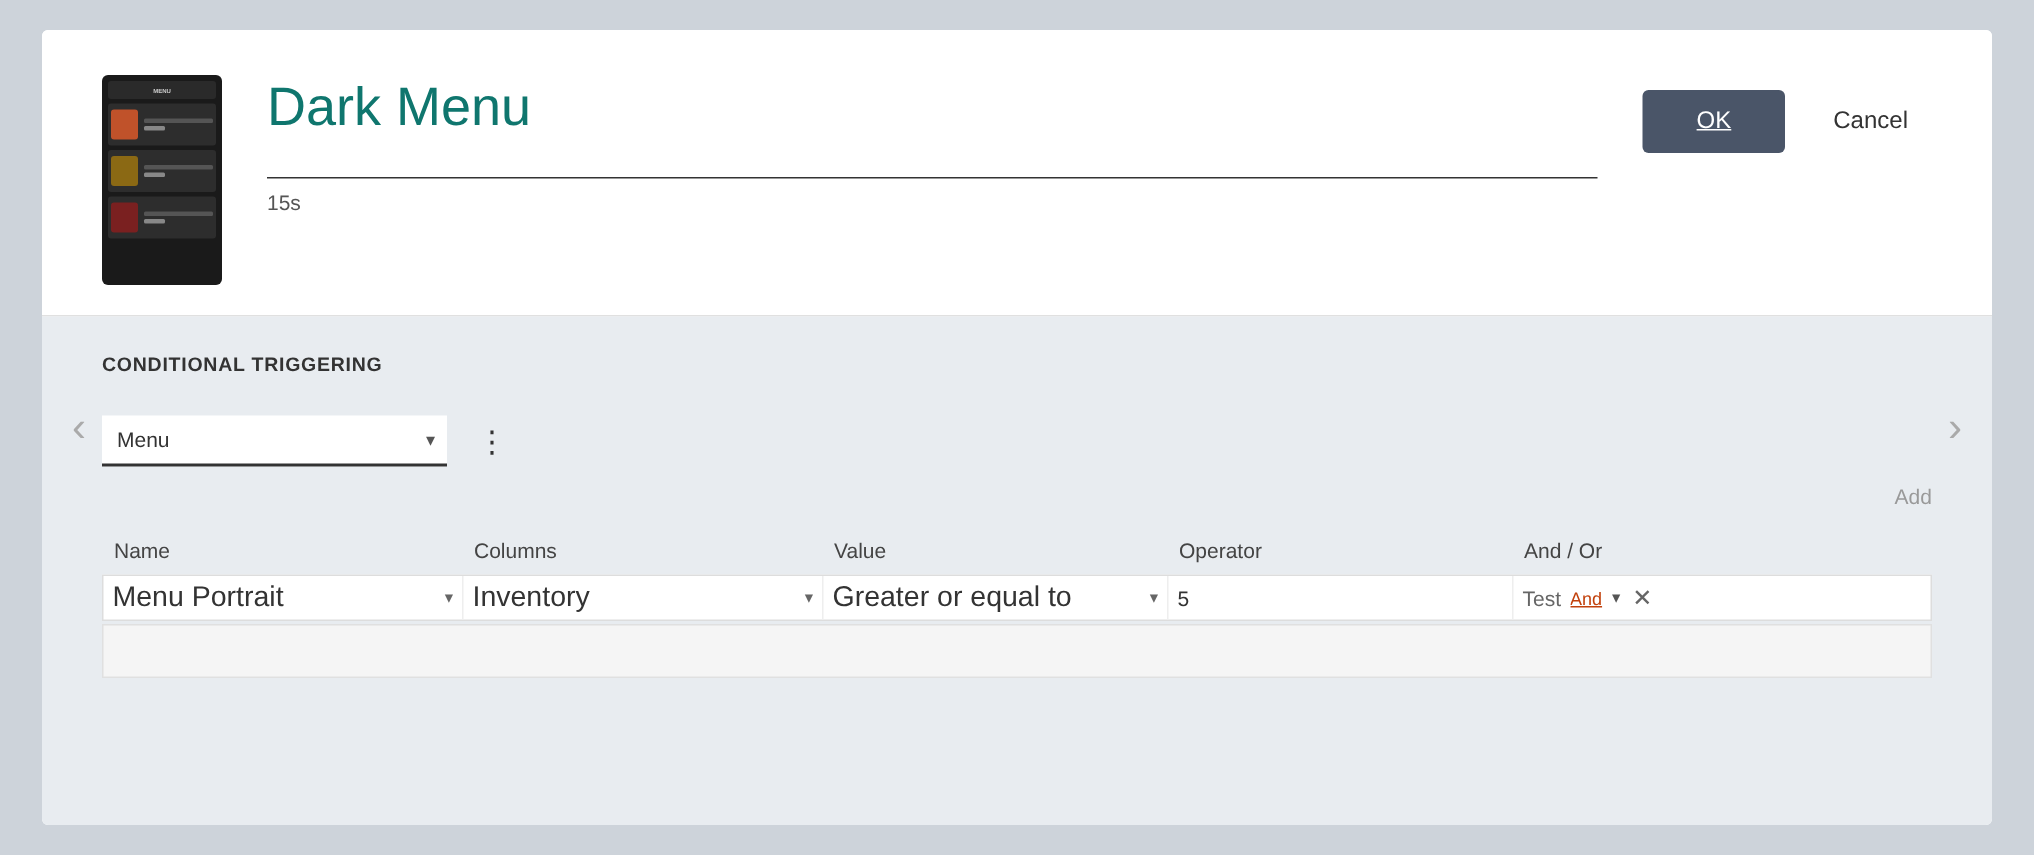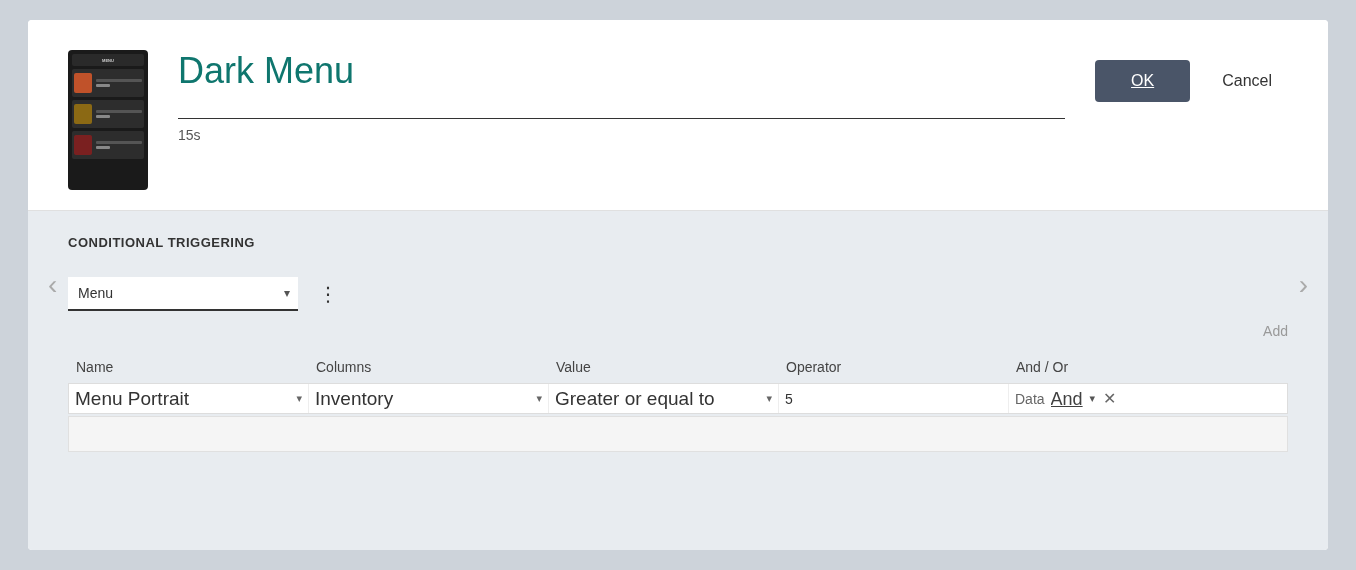--- a/index.html
+++ b/index.html
@@ -263,22 +263,22 @@
       align-items: center;
       gap: 6px;
     }
     .test-text {
       font-size: 14px;
       color: #666;
     }
     .and-select {
       border: none;
       background: transparent;
-      font-size: 18px;
-      color: #404040;
+      font-size: 12px;
+      color: #c2410c;
       cursor: pointer;
       outline: none;
       appearance: none;
       text-decoration: underline;
     }
     .chevron-and {
       font-size: 11px;
       color: #555;
     }
     .close-btn {
@@ -402,21 +402,21 @@
             <option>Greater or equal to</option>
             <option>Less than</option>
             <option>Equal to</option>
           </select>
           <span style="font-size:11px;color:#666;">▾</span>
         </div>
         <div class="table-cell">
           <input class="cell-input" type="text" value="5" style="">
         </div>
         <div class="table-cell and-or-cell">
-          <span class="test-text">Data</span>
+          <span class="test-text">Test</span>
           <select class="and-select">
             <option>And</option>
             <option>Or</option>
           </select>
           <span class="chevron-and">▾</span>
           <button class="close-btn">✕</button>
         </div>
       </div>
 
       <div class="empty-row"></div>

